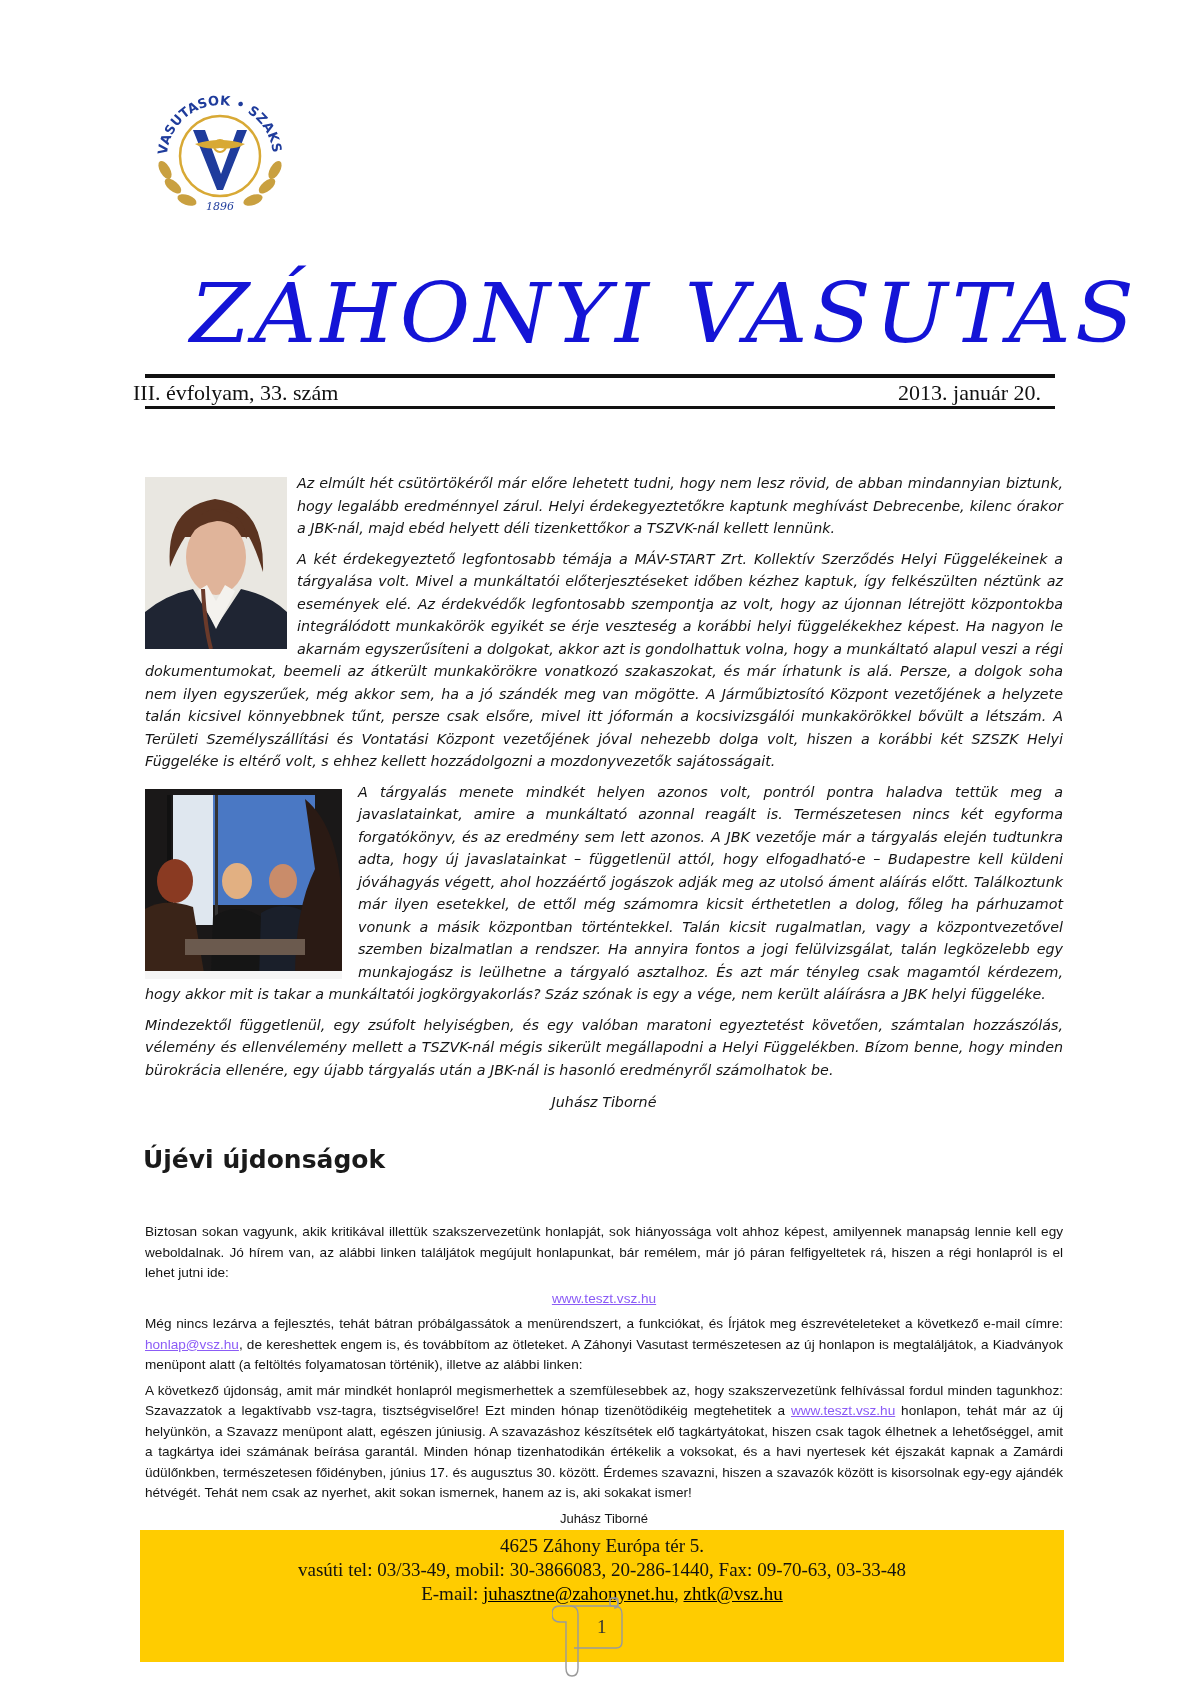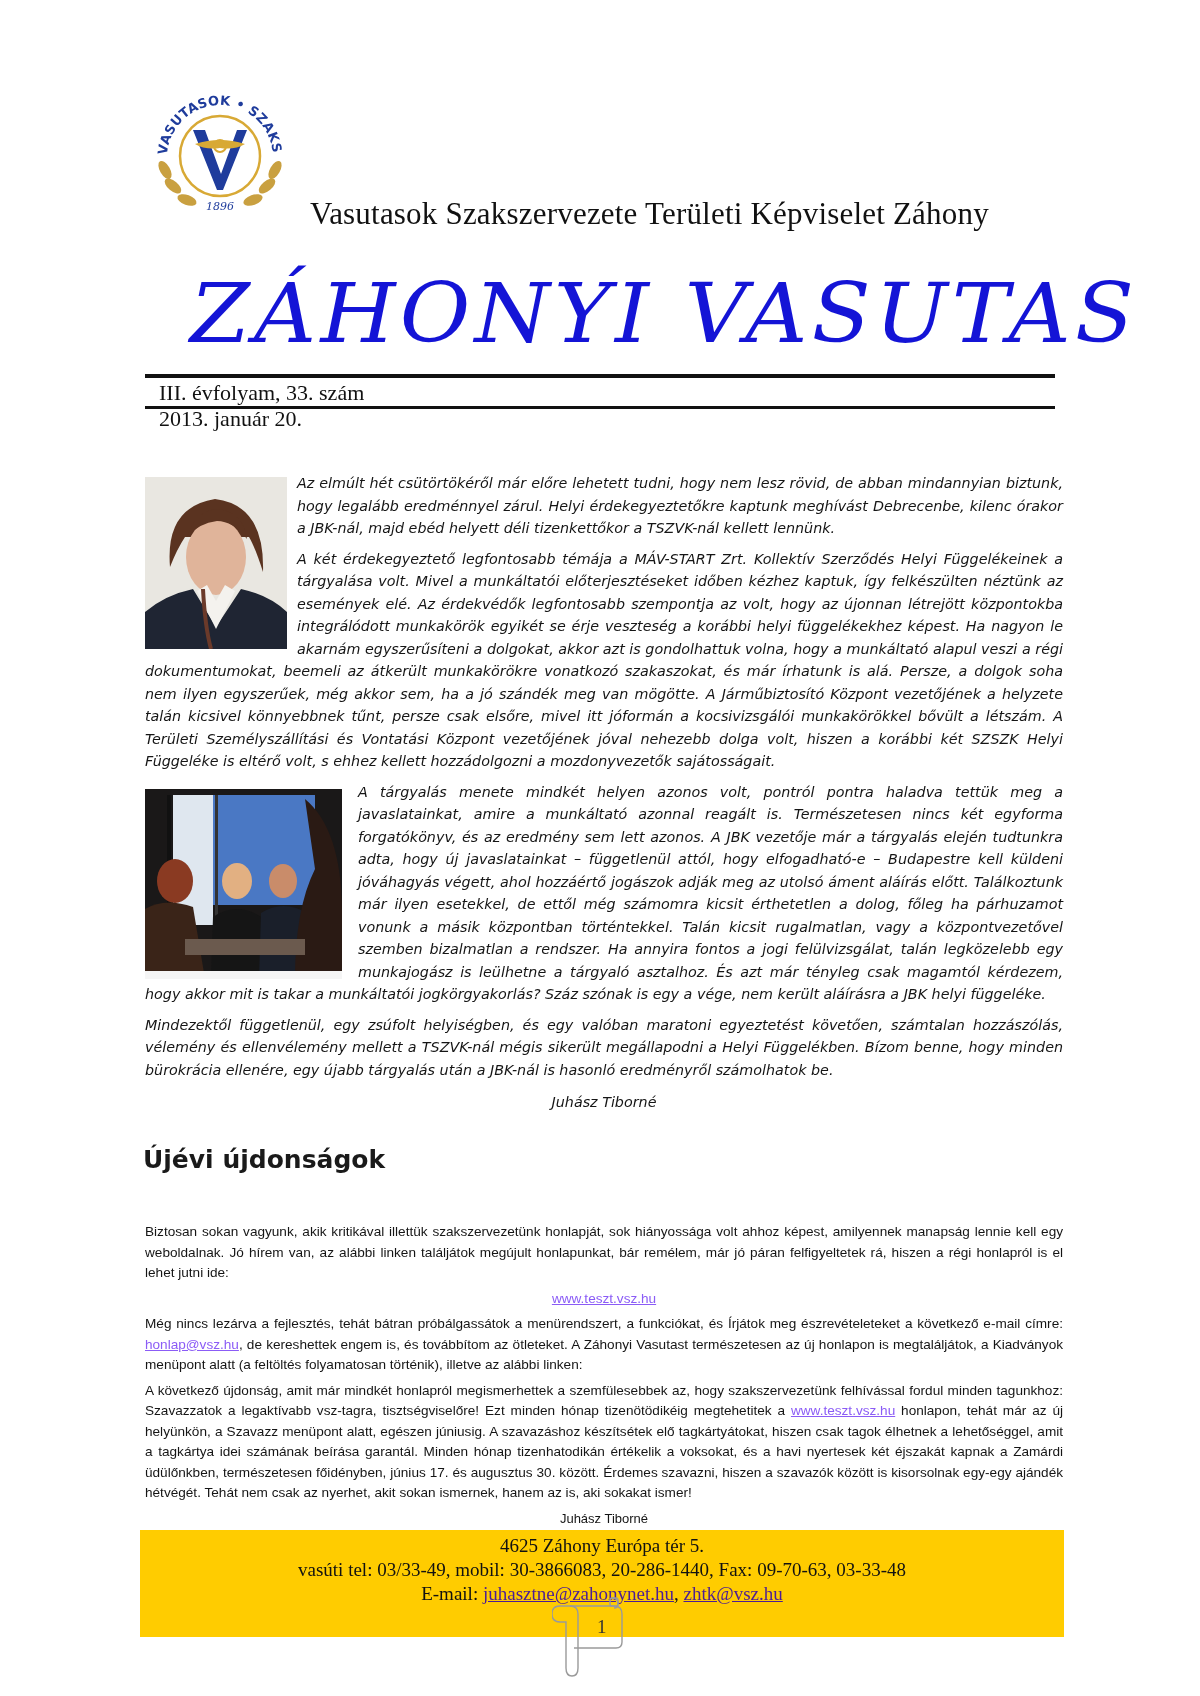--- a/index.html
+++ b/index.html
@@ -4,21 +4,21 @@
 <style>
   html, body { margin: 0; padding: 0; background: #ffffff; }
   body { width: 1200px; height: 1696px; position: relative; overflow: hidden; font-family: "Liberation Sans", sans-serif; color: #111; }
   .page { position: absolute; left: 0; top: 0; width: 1200px; height: 1696px; }
 
   
   .logo { position: absolute; left: 145px; top: 86px; width: 150px; height: 134px; }
   .org-line { position: absolute; left: 310px; top: 196px; font-family: "Liberation Serif", serif; font-size: 31px; color: #111; white-space: nowrap; letter-spacing: 0.2px; }
   .masthead { position: absolute; left: 190px; top: 266px; width: 830px; font-family: "DejaVu Serif", serif; font-style: italic; font-size: 82px; color: #1414d6; letter-spacing: 4px; white-space: nowrap; transform: scaleX(1.05); transform-origin: left top; }
   .rule-top { position: absolute; left: 145px; top: 374px; width: 910px; height: 4px; background: #111; }
-  .issue-line { position: absolute; left: 159px; top: 380px; width: 908px; font-family: "Liberation Serif", serif; font-size: 22px; display: flex; justify-content: space-between; white-space: nowrap; flex-direction: column; }
+  .issue-line { position: absolute; left: 133px; top: 380px; width: 908px; font-family: "Liberation Serif", serif; font-size: 22px; display: flex; justify-content: space-between; white-space: nowrap; }
   .rule-bottom { position: absolute; left: 145px; top: 406px; width: 910px; height: 3px; background: #111; }
 
   
   .h1 { position: absolute; left: 143px; font-family: "DejaVu Sans", sans-serif; font-size: 25px; font-weight: bold; color: #1a1a1a; white-space: nowrap; }
   .h1.a1 { top: 428px; font-style: italic; }
   .h1.a2 { top: 1145px; text-align: right; }
 
   .art-text { position: absolute; left: 145px; width: 918px; font-family: "DejaVu Sans", sans-serif; font-style: italic; font-size: 14.3px; line-height: 22.5px; text-align: justify; color: #151515; }
   .art-text p { margin: 0 0 8px 0; }
   .float-left { float: left; }
@@ -28,24 +28,24 @@
 
   .signature { text-align: center; margin-top: 10px !important; }
 
   
   .a2-block { top: 1222px; font-style: normal; font-family: "Liberation Sans", sans-serif; font-size: 13.6px; line-height: 20.5px; }
   .a2-block p { margin: 0 0 5px 0; }
   .center { text-align: center !important; }
   .link { color: #8b5cf6; text-decoration: underline; }
 
   
-  .footer { position: absolute; left: 140px; top: 1530px; width: 924px; height: 107px; background: #ffcc00; font-family: "Liberation Serif", serif; font-size: 19px; color: #111; text-align: center; }
+  .footer { position: absolute; left: 140px; top: 1530px; width: 924px; height: 132px; background: #ffcc00; font-family: "Liberation Serif", serif; font-size: 19px; color: #111; text-align: center; }
   .footer .line { line-height: 24px; white-space: nowrap; }
   .footer .line:first-child { margin-top: 4px; }
-  .footer .mail { color: #4c1d95; text-decoration: underline; }
+  .footer .mail { color: #000000; text-decoration: underline; }
   .page-scroll { position: absolute; left: 552px; top: 1596px; width: 110px; height: 90px; }
   .page-num { position: absolute; left: 597px; top: 1616px; font-family: "Liberation Serif", serif; font-size: 19px; color: #333; }
 </style>
 </head>
 <body>
 
 <div class="page">
 
   <svg class="logo" viewBox="0 0 150 134">
     <defs>
@@ -64,21 +64,20 @@
       <ellipse cx="20" cy="84" rx="5" ry="10" transform="rotate(-30 20 84)"></ellipse>
       <ellipse cx="28" cy="100" rx="5" ry="10" transform="rotate(-50 28 100)"></ellipse>
       <ellipse cx="42" cy="114" rx="5" ry="10" transform="rotate(-70 42 114)"></ellipse>
       <ellipse cx="130" cy="84" rx="5" ry="10" transform="rotate(30 130 84)"></ellipse>
       <ellipse cx="122" cy="100" rx="5" ry="10" transform="rotate(50 122 100)"></ellipse>
       <ellipse cx="108" cy="114" rx="5" ry="10" transform="rotate(70 108 114)"></ellipse>
     </g>
     <text x="75" y="124" text-anchor="middle" font-family="DejaVu Serif, serif" font-style="italic" font-size="11" fill="#1f3c9c">1896</text>
   </svg>
 
-  <div class="org-line">Vasutasok Szakszervezete Területi Képviselet Záhony</div>
 
   <div class="masthead">ZÁHONYI VASUTAS</div>
 
   <div class="rule-top"></div>
   <div class="issue-line">
     <span>III. évfolyam, 33. szám</span>
     <span>2013. január 20.</span>
   </div>
   <div class="rule-bottom"></div>
 

